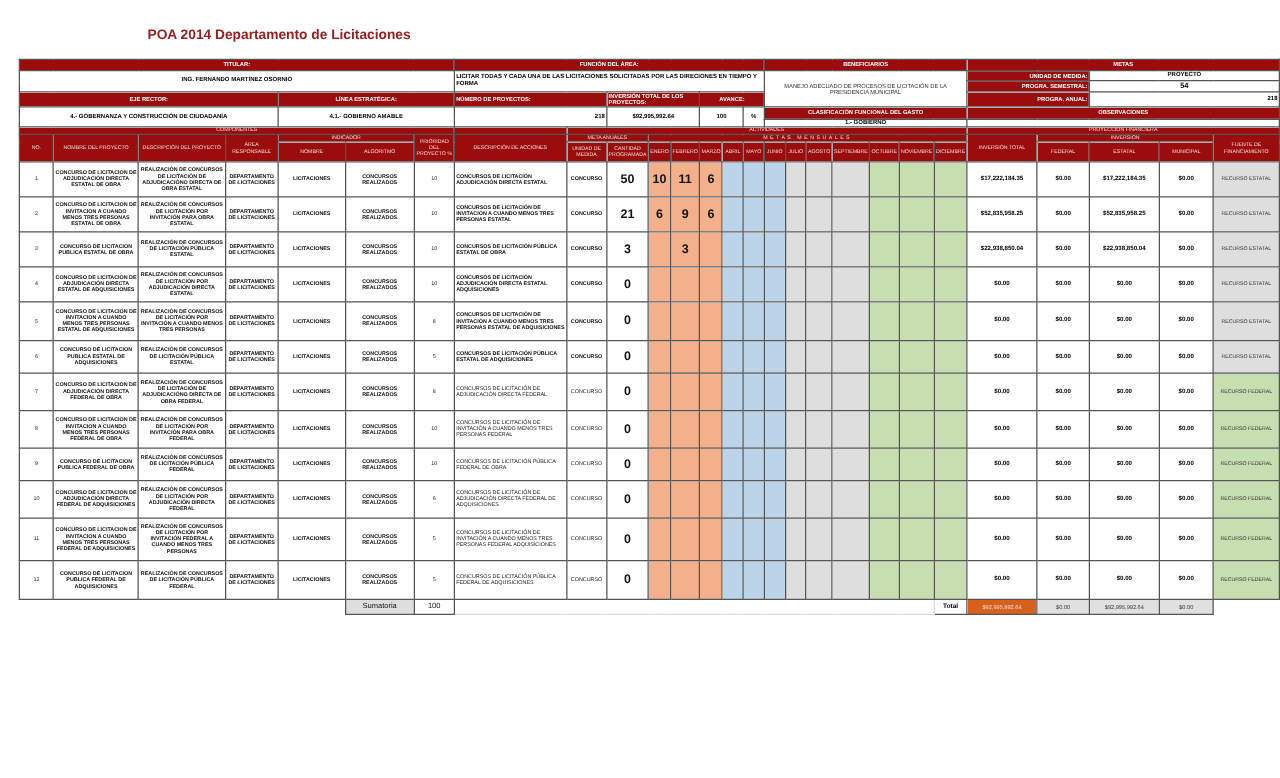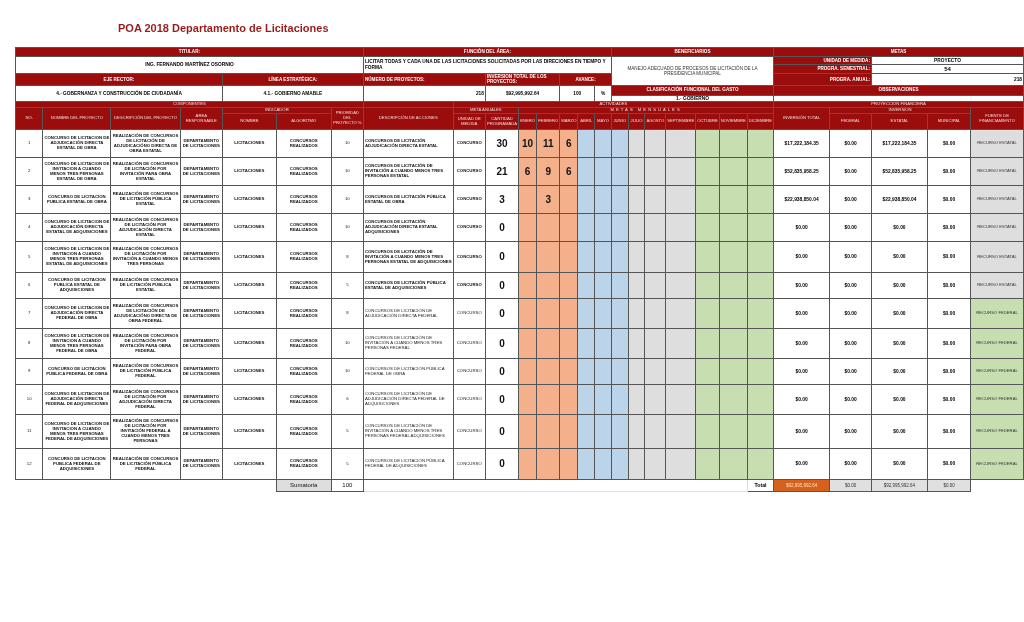--- a/index.html
+++ b/index.html
@@ -29,21 +29,21 @@
   .lightb { border-color:#dddddd !important; }
   .sumlabel { background:#dedede; font-size:6px; color:#111; }
   .sumval { font-size:6px; color:#111; }
   .totlbl { font-size:5.2px; font-weight:bold; background:#fff; }
   .totor { background:#d6601c; color:#f8e2cf; font-size:4.5px; }
   .totgy { background:#e0e0e0; color:#333; font-size:4.5px; }
 </style>
 </head>
 <body>
 
-<div class="title">POA 2018  Departamento de Licitaciones</div>
+<div class="title">POA 2014  Departamento de Licitaciones</div>
 
 <div class="sheet">
 <table id="poa">
   <colgroup>
     <col style="width:30px">
         <col style="width:73px">
         <col style="width:74px">
         <col style="width:43px">
     <col style="width:57px">
         <col style="width:59px">
@@ -156,21 +156,21 @@
         <tr class="row">
           <td class="reg" style="height: 27px;">1</td>
           <td class="bold" style="height: 27px;">CONCURSO DE LICITACION DE ADJUDICACIÓN DIRECTA ESTATAL DE OBRA</td>
           <td class="bold" style="height: 27px;">REALIZACIÓN DE CONCURSOS DE LICITACIÓN DE ADJUDICACIÓNO DIRECTA DE OBRA ESTATAL</td>
           <td class="bold" style="height: 27px;">DEPARTAMENTO DE LICITACIONES</td>
           <td class="bold" style="height: 27px;">LICITACIONES</td>
           <td class="bold" style="height: 27px;">CONCURSOS REALIZADOS</td>
           <td class="reg" style="height: 27px;">10</td>
           <td class="bold wl" style="height: 27px;">CONCURSOS DE LICITACIÓN ADJUDICACIÓN DIRECTA ESTATAL</td>
           <td class="bold" style="height: 27px;">CONCURSO</td>
-          <td class="big" style="height: 27px;">30</td>
+          <td class="big" style="height: 27px;">50</td>
           <td class="or big" style="height: 27px;">10</td>
           <td class="or big" style="height: 27px;">11</td>
           <td class="or big" style="height: 27px;">6</td>
           <td class="bl big" style="height: 27px;"></td>
           <td class="bl big" style="height: 27px;"></td>
           <td class="bl big" style="height: 27px;"></td>
           <td class="gy big" style="height: 27px;"></td>
           <td class="gy big" style="height: 27px;"></td>
           <td class="gy big" style="height: 27px;"></td>
           <td class="gr big" style="height: 27px;"></td>

